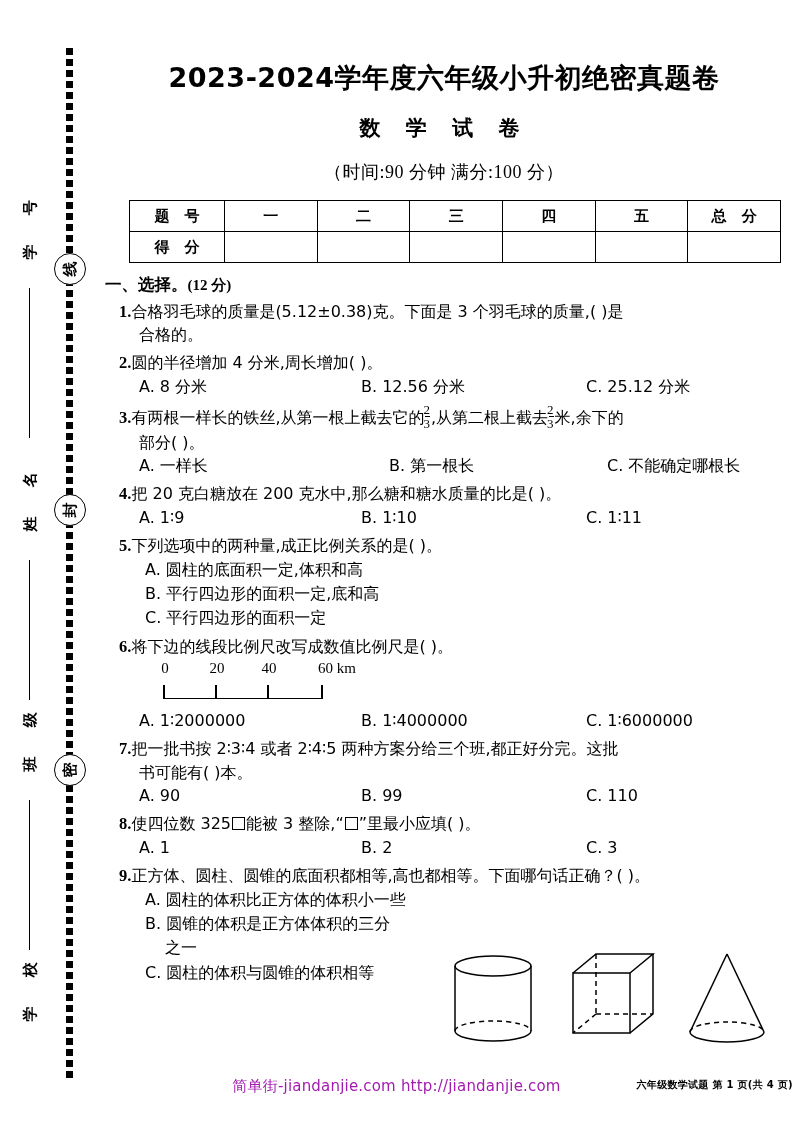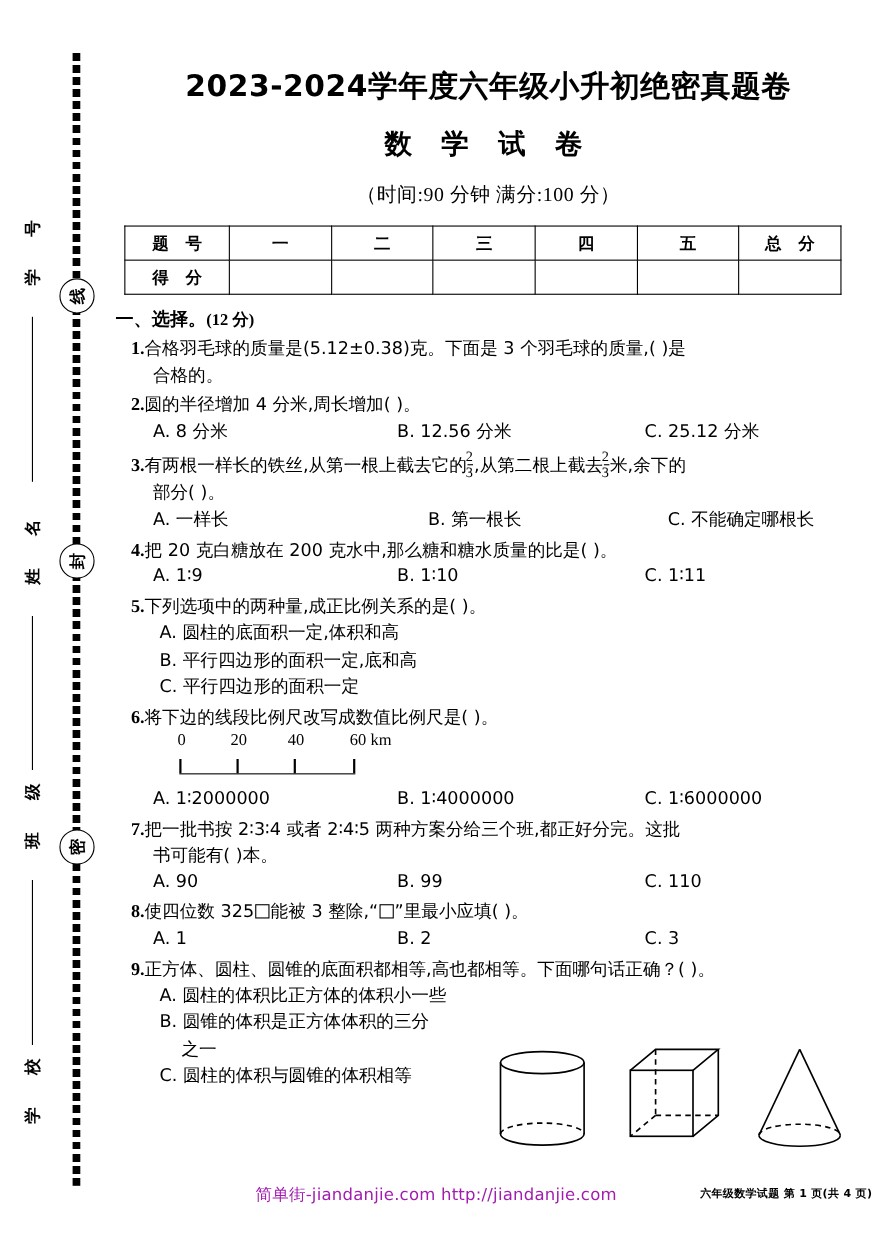--- a/index.html
+++ b/index.html
@@ -104,39 +104,40 @@
     font-family: "DejaVu Sans", sans-serif;
     font-size: 27px;
     font-weight: 700;
     letter-spacing: 0.5px;
     color: #000;
   }
   .title-sub {
     margin: 18px 0 0 0;
     text-align: center;
     font-family: "DejaVu Sans", sans-serif;
-    font-size: 25px;
+    font-size: 21px;
     font-weight: 700;
     letter-spacing: 9px;
   }
   .title-info {
     margin: 18px 0 1px 0;
     text-align: center;
     font-size: 18px;
     letter-spacing: 0.5px;
   }
 
   
   .score-table-wrap {
     margin: 16px 20px 0 18px;
   }
   table.score-table {
     border-collapse: collapse;
     width: 652px;
     table-layout: fixed;
+    margin-left: 16px;
   }
   table.score-table td {
     border: 1.3px solid #000;
     height: 28px;
     text-align: center;
     font-family: "DejaVu Sans", sans-serif;
     font-size: 15px;
     font-weight: 700;
     letter-spacing: 5px;
     text-indent: 5px;

